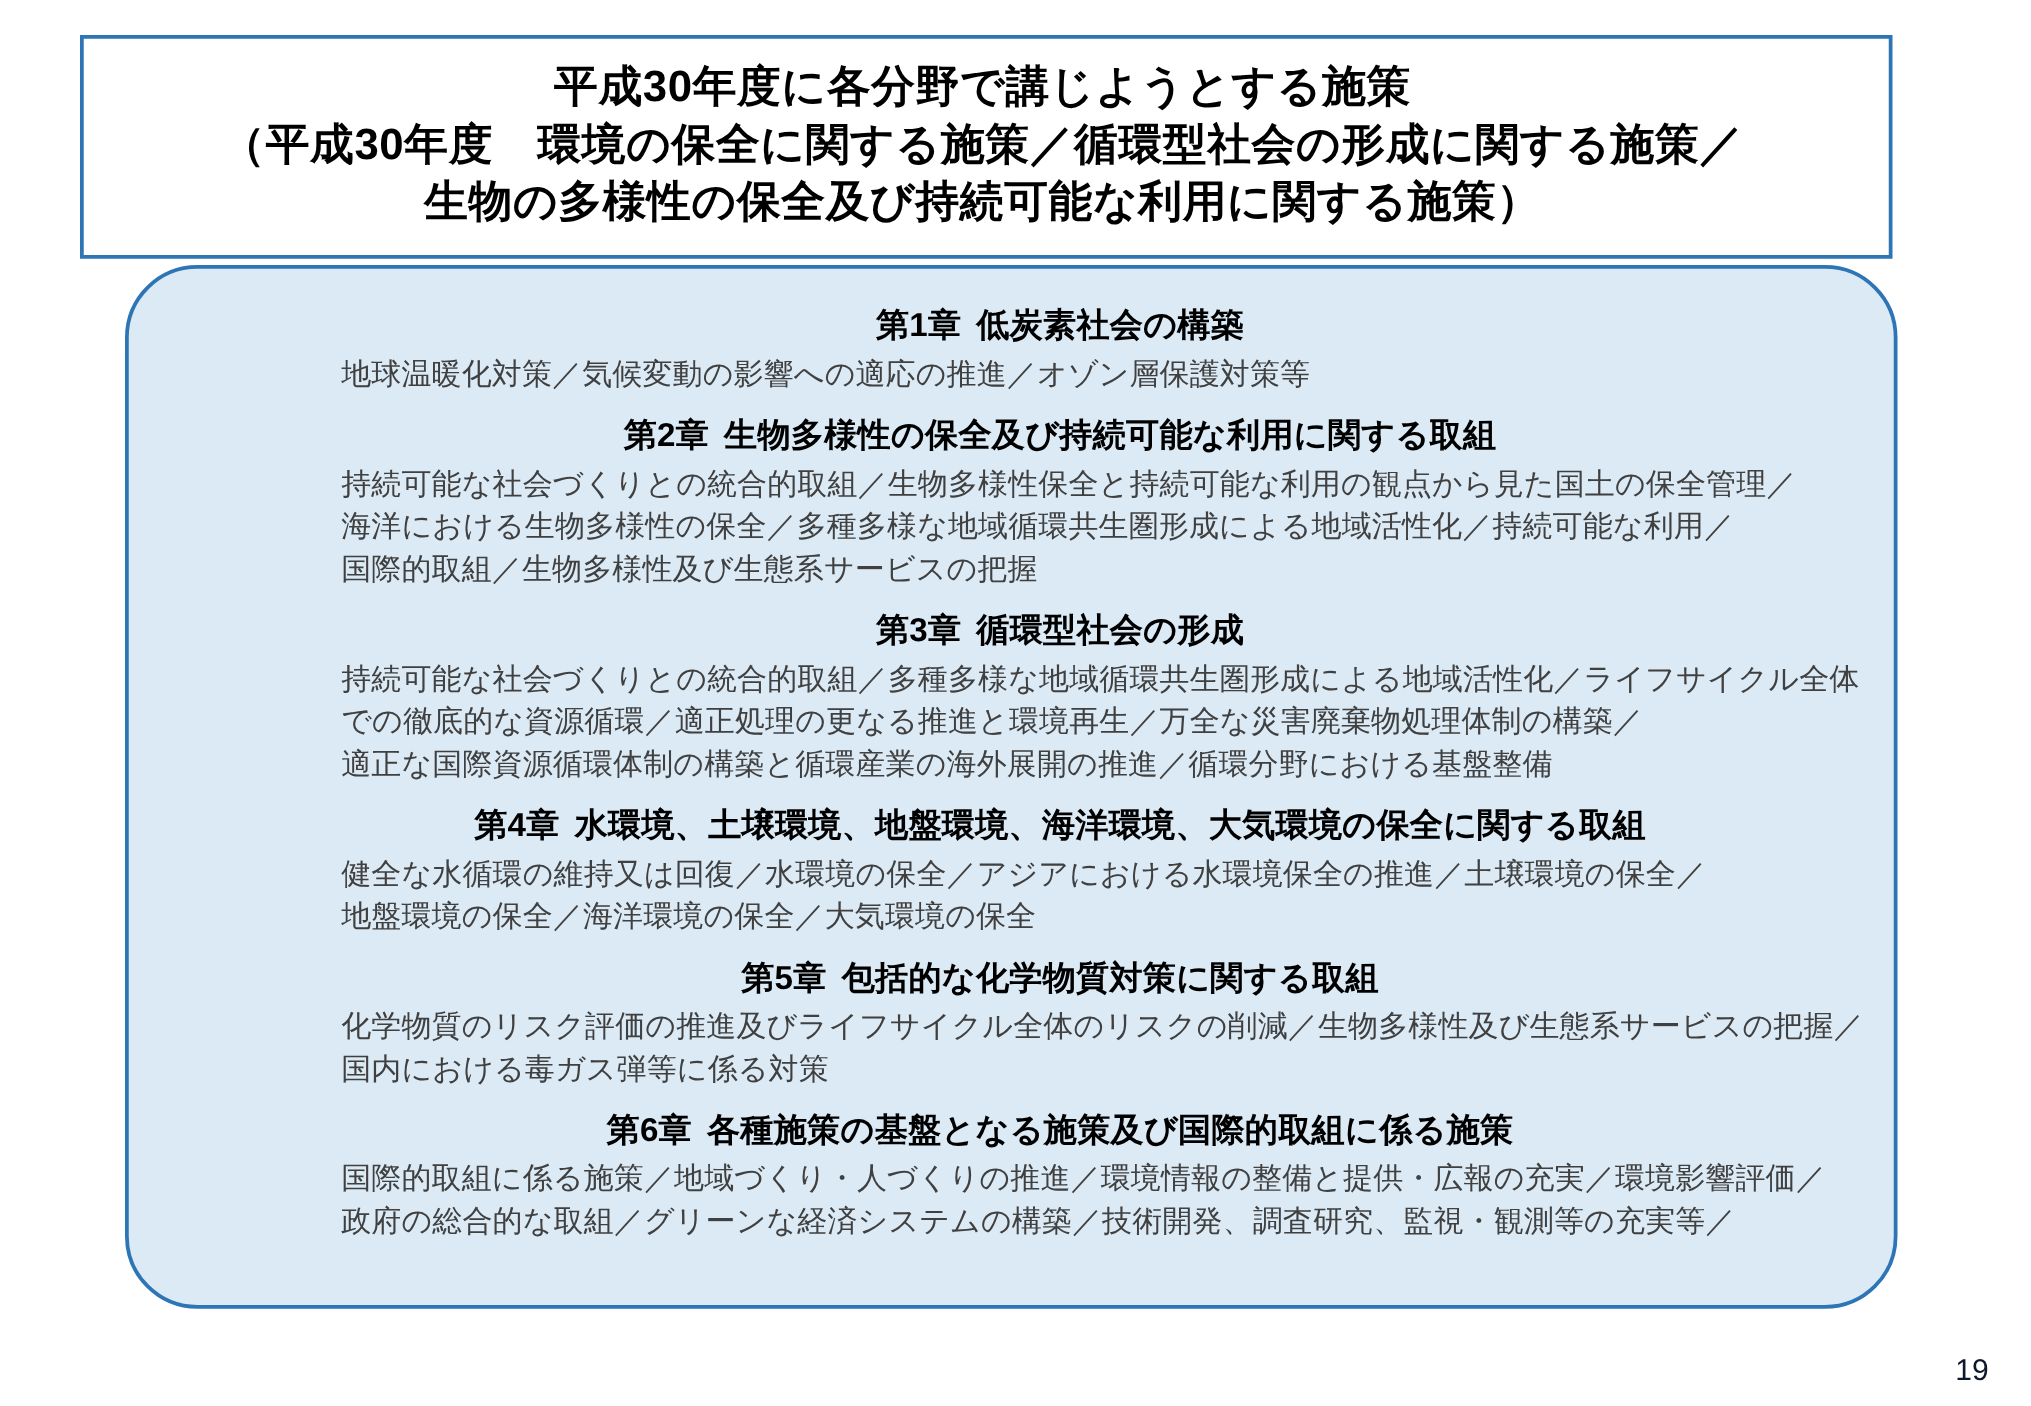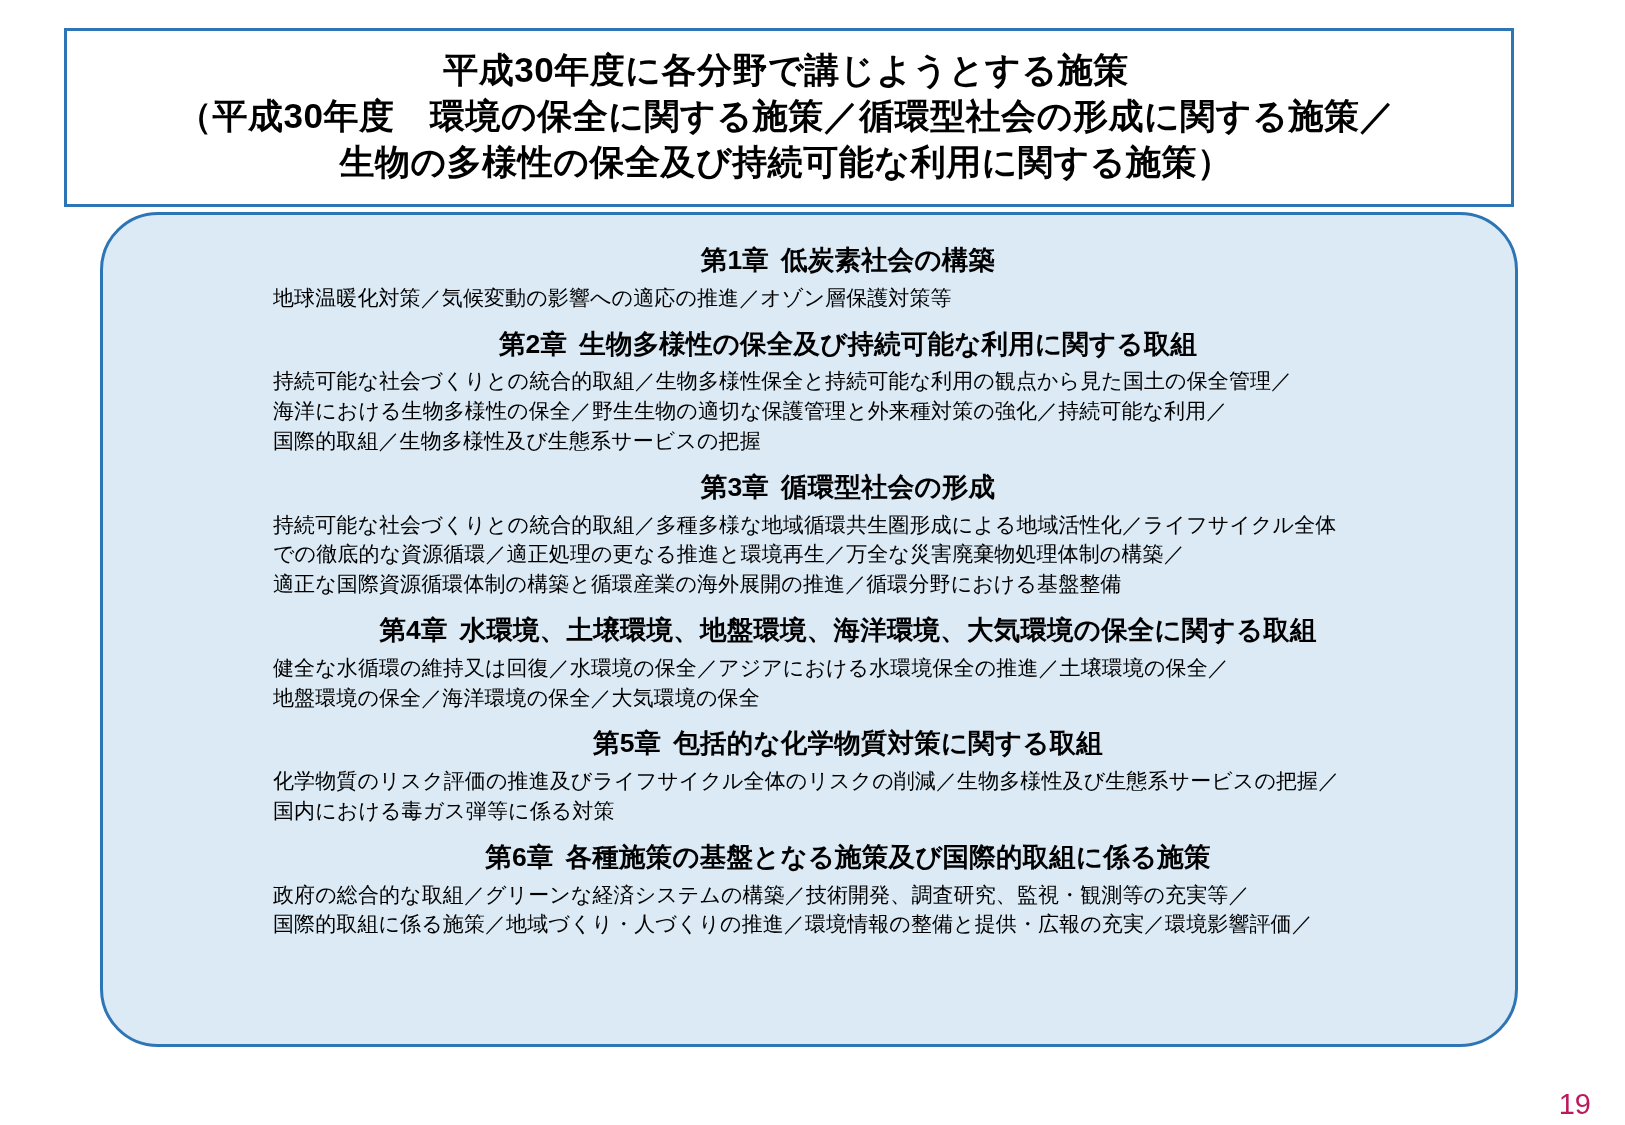--- a/index.html
+++ b/index.html
@@ -60,39 +60,39 @@
     line-height: 1.35;
     color: #000000;
     margin: 0 0 4px 78px;
     letter-spacing: 0.2px;
     text-align: center;
   }
   .chapter-heading .ch-num {
     margin-right: 12px;
   }
   .chapter-body {
-    font-size: 21px;
+    font-size: 24px;
     line-height: 1.42;
-    color: #000000;
+    color: #404040;
     margin: 0 0 0 122px;
     letter-spacing: 0.1px;
   }
   .chapter-body div {
     white-space: nowrap;
   }
   .chapter.gap-md { margin-bottom: 14px; }
   .chapter.gap-sm { margin-bottom: 6px; }
 
   
   .page-number {
     position: absolute;
     right: 34px;
-    bottom: 4px;
-    font-size: 29px;
-    color: #be185d;
+    bottom: 14px;
+    font-size: 24px;
+    color: #0f172a;
   }
 </style>
 </head>
 <body>
 
 <div class="title-box">
   <div class="title-line">平成30年度に各分野で講じようとする施策</div>
   <div class="title-line">（平成30年度　環境の保全に関する施策／循環型社会の形成に関する施策／</div>
   <div class="title-line">生物の多様性の保全及び持続可能な利用に関する施策）</div>
 </div>
@@ -107,21 +107,21 @@
       <div>地球温暖化対策／気候変動の影響への適応の推進／オゾン層保護対策等</div>
     </div>
   </div>
 
   <div class="chapter gap-md">
     <div class="chapter-heading">
       <span class="ch-num">第2章</span><span>生物多様性の保全及び持続可能な利用に関する取組</span>
     </div>
     <div class="chapter-body">
       <div>持続可能な社会づくりとの統合的取組／生物多様性保全と持続可能な利用の観点から見た国土の保全管理／</div>
-      <div>海洋における生物多様性の保全／野生生物の適切な保護管理と外来種対策の強化／持続可能な利用／</div>
+      <div>海洋における生物多様性の保全／多種多様な地域循環共生圏形成による地域活性化／持続可能な利用／</div>
       <div>国際的取組／生物多様性及び生態系サービスの把握</div>
     </div>
   </div>
 
   <div class="chapter gap-md">
     <div class="chapter-heading">
       <span class="ch-num">第3章</span><span>循環型社会の形成</span>
     </div>
     <div class="chapter-body">
       <div>持続可能な社会づくりとの統合的取組／多種多様な地域循環共生圏形成による地域活性化／ライフサイクル全体</div>
@@ -148,20 +148,20 @@
       <div>化学物質のリスク評価の推進及びライフサイクル全体のリスクの削減／生物多様性及び生態系サービスの把握／</div>
       <div>国内における毒ガス弾等に係る対策</div>
     </div>
   </div>
 
   <div class="chapter gap-sm">
     <div class="chapter-heading">
       <span class="ch-num">第6章</span><span>各種施策の基盤となる施策及び国際的取組に係る施策</span>
     </div>
     <div class="chapter-body">
+      <div>国際的取組に係る施策／地域づくり・人づくりの推進／環境情報の整備と提供・広報の充実／環境影響評価／</div>
       <div>政府の総合的な取組／グリーンな経済システムの構築／技術開発、調査研究、監視・観測等の充実等／</div>
-      <div>国際的取組に係る施策／地域づくり・人づくりの推進／環境情報の整備と提供・広報の充実／環境影響評価／</div>
     </div>
   </div>
 
 </div>
 
 <div class="page-number">19</div>
 
 </body></html>

